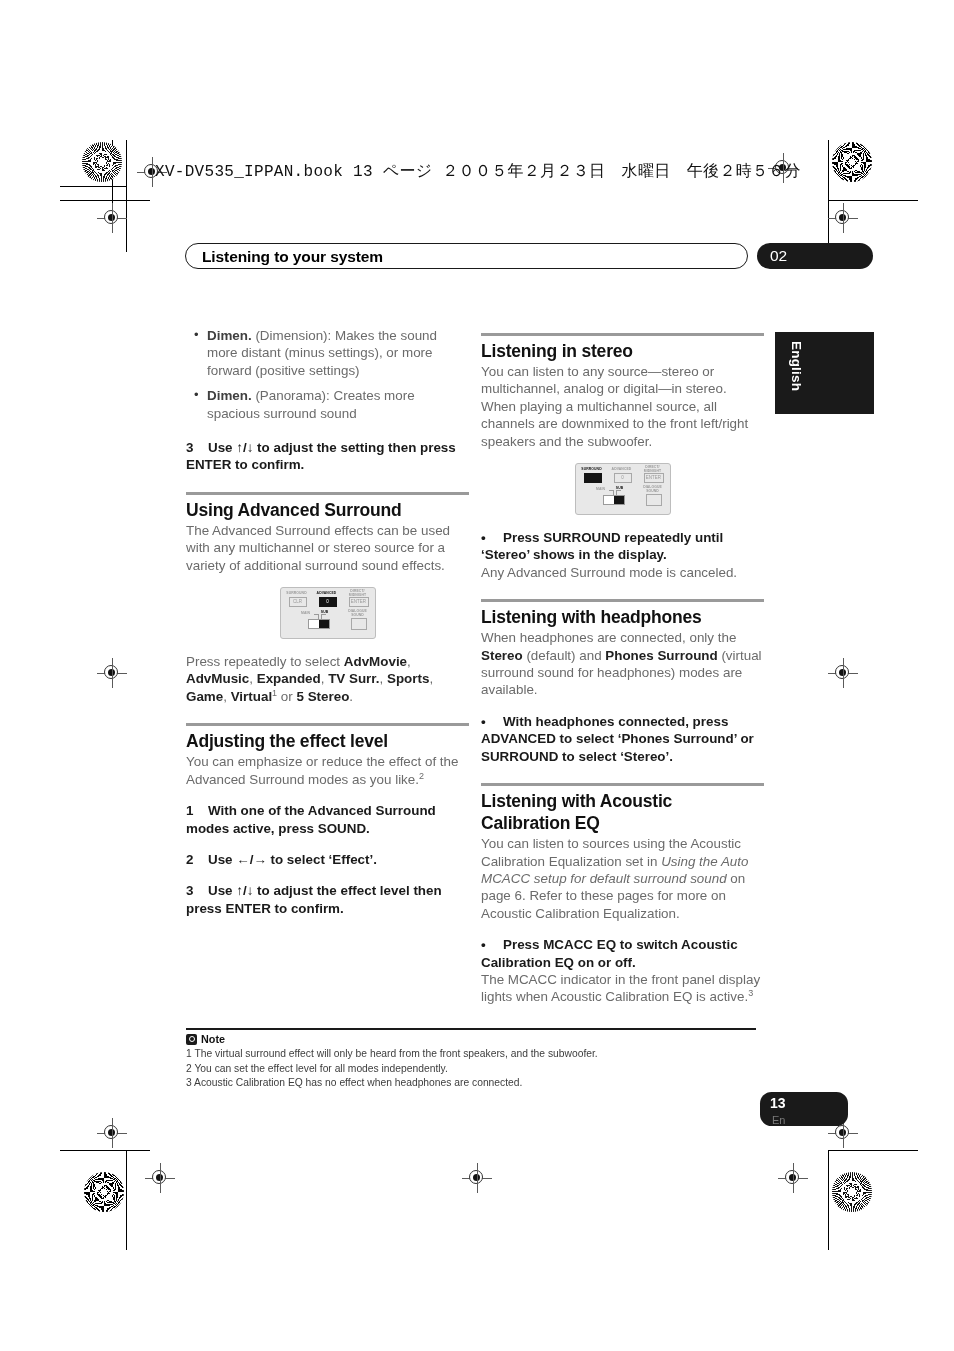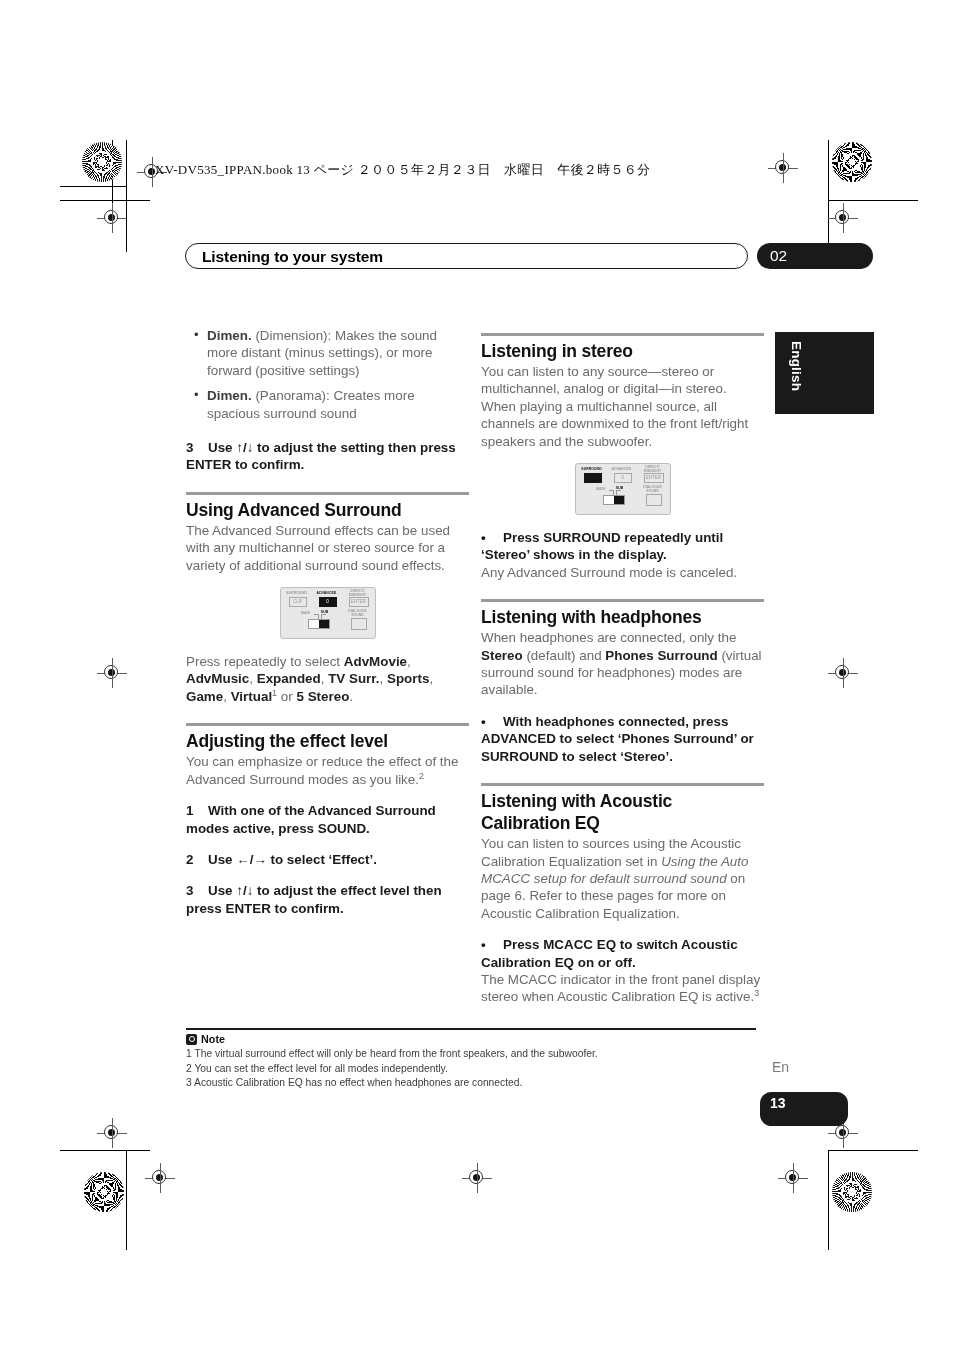--- a/index.html
+++ b/index.html
@@ -61,22 +61,22 @@
       repeating-conic-gradient(#000 0deg 2deg, #ffffff 2deg 4deg);
   }
 
   .crop-v { position: absolute; width: 1px; background: #000; }
   .crop-h { position: absolute; height: 1px; background: #000; }
 
   
   .filehead {
     position: absolute;
     left: 155px; top: 161px;
-    font-family: Liberation Serif, serif;
-    font-size: 13px;
+    font-family: Liberation Mono, monospace;
+    font-size: 16px;
     letter-spacing: .3px;
     color: #111;
     white-space: nowrap;
   }
 
   
   .runhead {
     position: absolute;
     left: 185px; top: 243px;
     width: 563px; height: 26px;
@@ -308,22 +308,22 @@
   }
   .folio span {
     position: absolute;
     left: 10px; top: 3px;
     color: #fff;
     font-size: 14px;
     font-weight: bold;
   }
   .folio-sub {
     position: absolute;
-    left: 772px; top: 1059px;
-    font-size: 14px;
+    left: 772px; top: 1114px;
+    font-size: 11px;
     color: #7a7a7a;
   }
 </style>
 </head>
 <body>
 
 <div class="crop-v" style="left:126px; top:140px; height:112px;"></div>
 <div class="crop-h" style="left:60px; top:200px; width:90px;"></div>
 <div class="crop-v" style="left:112px; top:140px; height:72px;"></div>
 <div class="crop-h" style="left:60px; top:186px; width:66px;"></div>
@@ -509,21 +509,21 @@
     <p class="action"><span class="dot">•</span><span>With headphones connected, press ADVANCED to select ‘Phones Surround’ or SURROUND to select ‘Stereo’.</span></p>
   </div>
 
   <div class="sect">
     <h2>Listening with Acoustic</h2>
     <h2>Calibration EQ</h2>
     <p class="body-txt"><span>You can listen to sources using the Acoustic Calibration Equalization set in </span><i>Using the Auto MCACC setup for default surround sound</i><span> on page 6. Refer to these pages for more on Acoustic Calibration Equalization.</span></p>
 
     <div class="gap-m"></div>
     <p class="action"><span class="dot">•</span><span>Press MCACC EQ to switch Acoustic Calibration EQ on or off.</span></p>
-    <p class="body-txt"><span>The MCACC indicator in the front panel display stereo when Acoustic Calibration EQ is active.</span><sup>3</sup></p>
+    <p class="body-txt"><span>The MCACC indicator in the front panel display lights when Acoustic Calibration EQ is active.</span><sup>3</sup></p>
   </div>
 </div>
 
 <div class="notes">
   <div class="rule"></div>
   <div class="head">
     <span class="note-icon"></span>
     <span>Note</span>
   </div>
   <p>1 The virtual surround effect will only be heard from the front speakers, and the subwoofer.</p>

